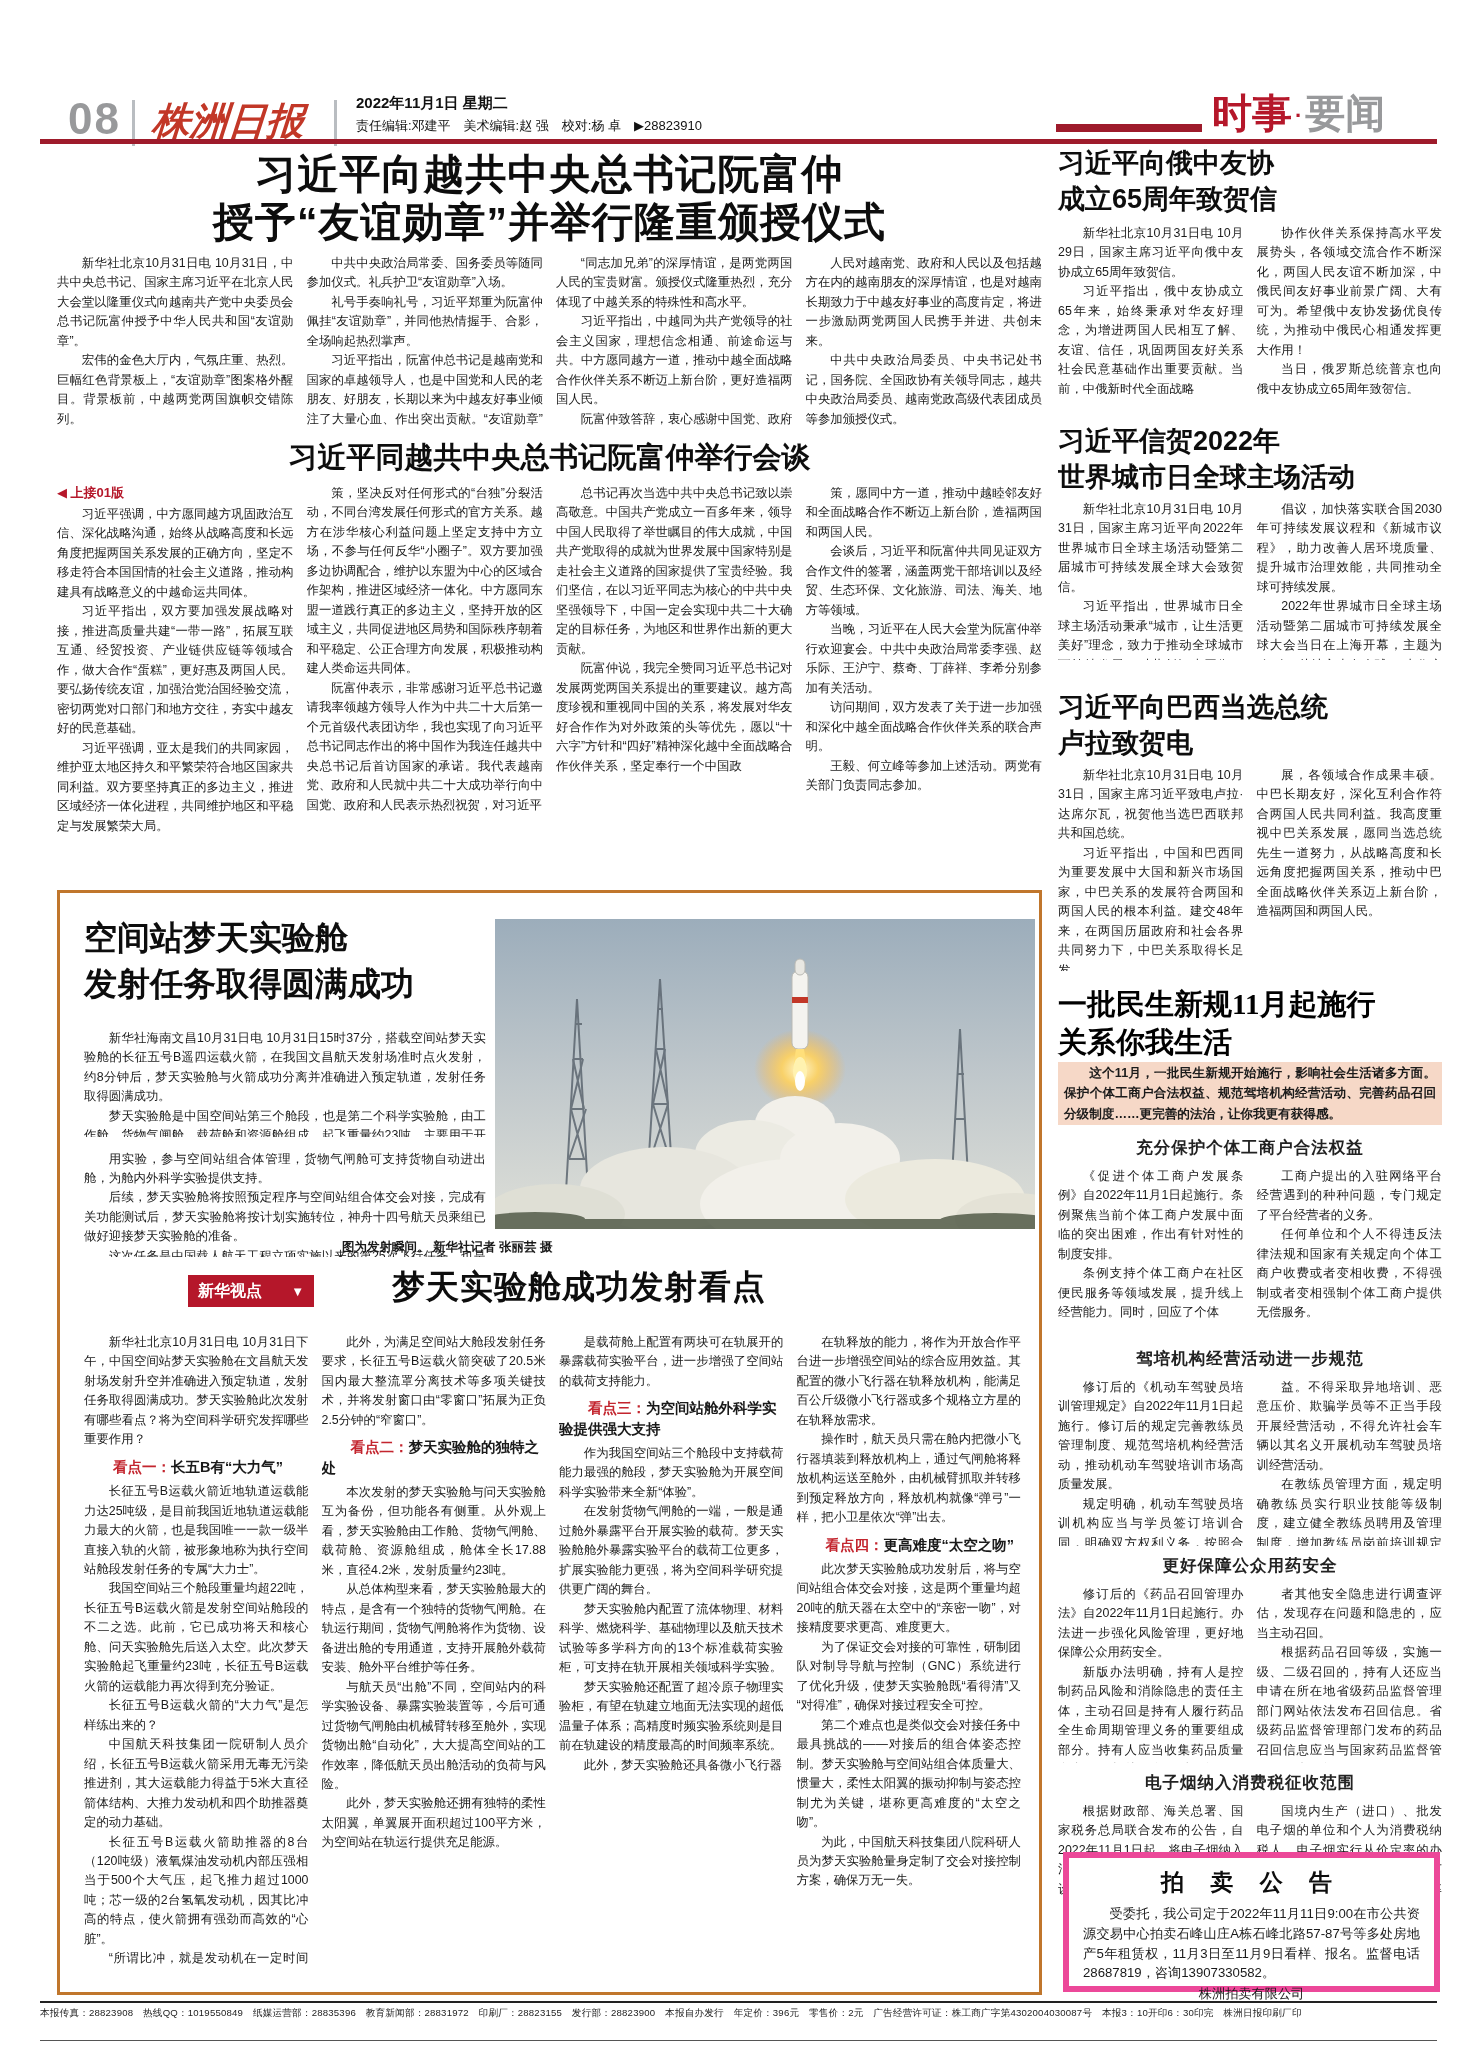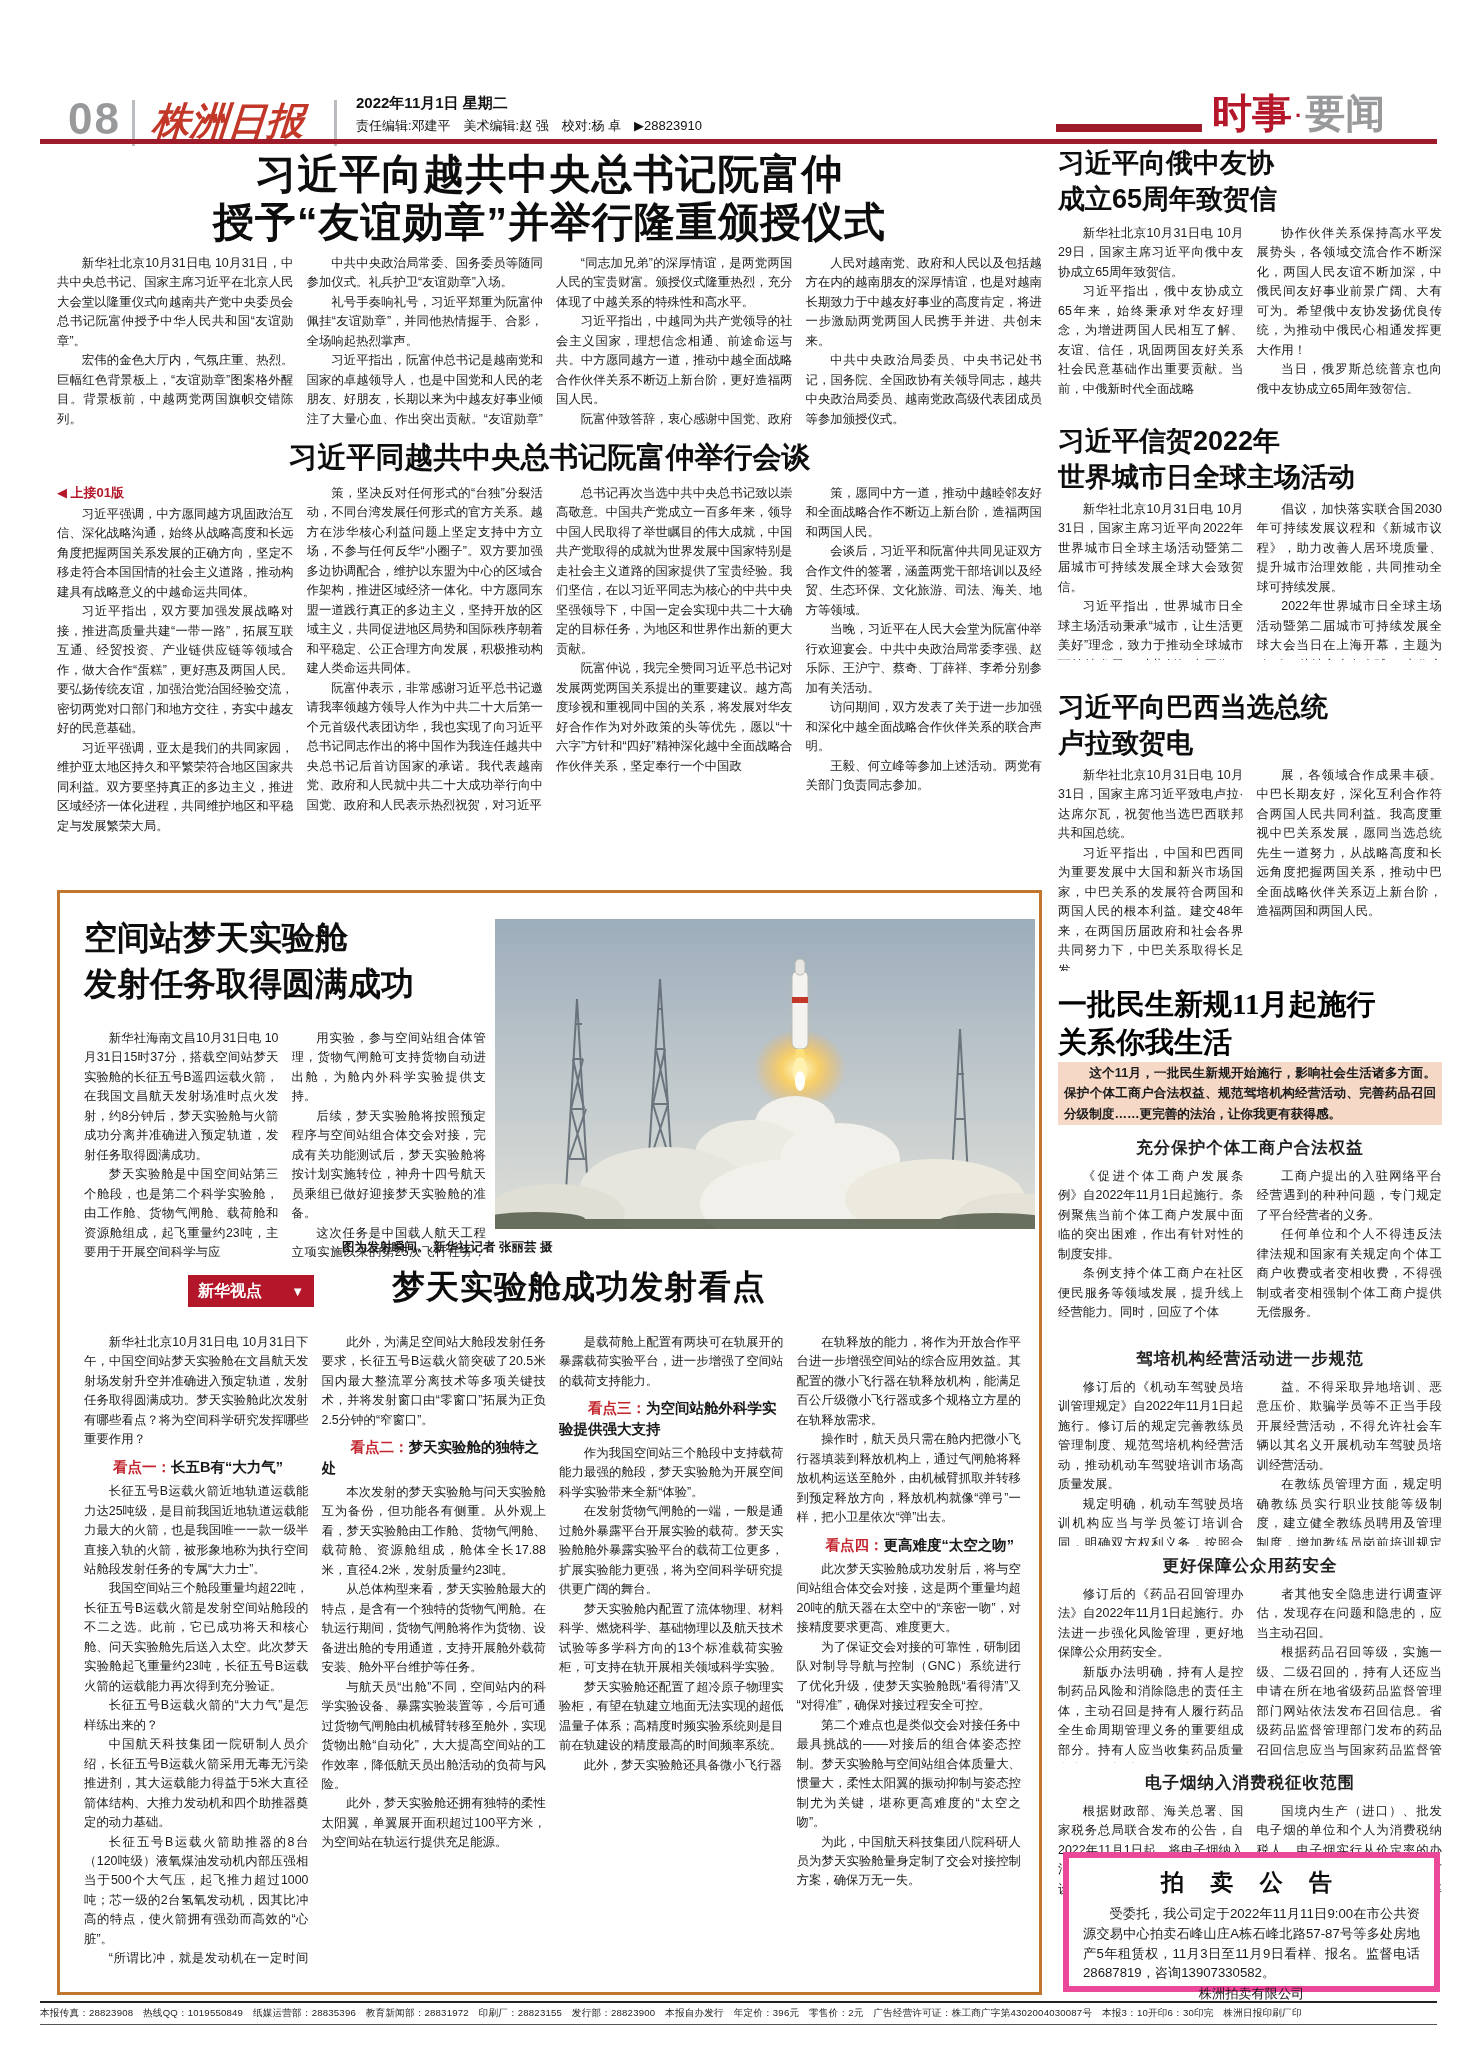--- a/index.html
+++ b/index.html
@@ -40,21 +40,21 @@
               line-height:1.18;letter-spacing:1px;color:#0d0d0d;}
   .lead-body{left:57px;top:254px;width:985px;height:176px;}
 
   
   .talks-title{left:57px;top:438px;width:985px;text-align:center;font-size:29px;font-weight:900;color:#0d0d0d;}
   .talks-body{left:57px;top:484px;width:985px;height:392px;}
 
   
   .bx{left:57px;top:890px;width:985px;height:1105px;border:3px solid var(--box-border);background:#fff;}
   .bx-title{position:absolute;left:24px;top:22px;font-size:33px;font-weight:900;line-height:1.38;color:#0d0d0d;}
-  .bx-cols{position:absolute;left:24px;top:136px;width:402px;height:228px;}
+  .bx-cols{position:absolute;left:24px;top:136px;width:402px;height:228px;flex-direction:column;}
   .bx-photo{position:absolute;left:435px;top:26px;width:540px;height:310px;overflow:hidden;background:#c2c9cc;}
   .bx-caption{position:absolute;left:282px;top:346px;font-size:12.5px;font-weight:700;}
   .vp-label{position:absolute;left:128px;top:382px;width:126px;height:32px;background:var(--accent-red);
             color:#fff;font-size:16px;font-weight:700;display:flex;align-items:center;justify-content:space-between;
             padding:0 10px;}
   .vp-label .tri{font-size:13px;}
   .vp-title{position:absolute;left:332px;top:372px;font-size:33px;font-weight:900;letter-spacing:1px;color:#0d0d0d;}
   .kd-cols{position:absolute;left:24px;top:440px;width:937px;height:636px;}
 
   
@@ -71,21 +71,21 @@
   .sec-sub{text-align:center;font-size:16.5px;font-weight:600;color:#222;margin:9px 0 8px;letter-spacing:1px;}
 
   
   .auction{left:1063px;top:1852px;width:377px;height:140px;border:6px solid #ec4899;background:#fff;}
   .auc-title{text-align:center;font-size:23px;font-weight:900;letter-spacing:10px;margin-top:9px;color:#0d0d0d;}
   .auc-body{font-size:13.2px;line-height:1.5;text-align:justify;text-indent:2em;margin:6px 14px 0;}
   .auc-sign{font-size:13.2px;text-align:center;margin:2px 18px 0;}
 
   
   .footer{left:40px;top:2001px;width:1397px;border-top:2px solid #222;border-bottom:1px solid #555;
-          padding:4px 0 4px;}
+          padding:4px 0 20px;}
   .footer p{font-size:9.6px;color:#222;white-space:nowrap;letter-spacing:.2px;}
 </style>
 </head>
 <body>
 
 <div class="abs pg-num">08</div>
 <div class="abs hsep" style="left:132px;"></div>
 <div class="abs masthead">株洲日报</div>
 <div class="abs hsep" style="left:334px;"></div>
 <div class="abs hdr-info">

